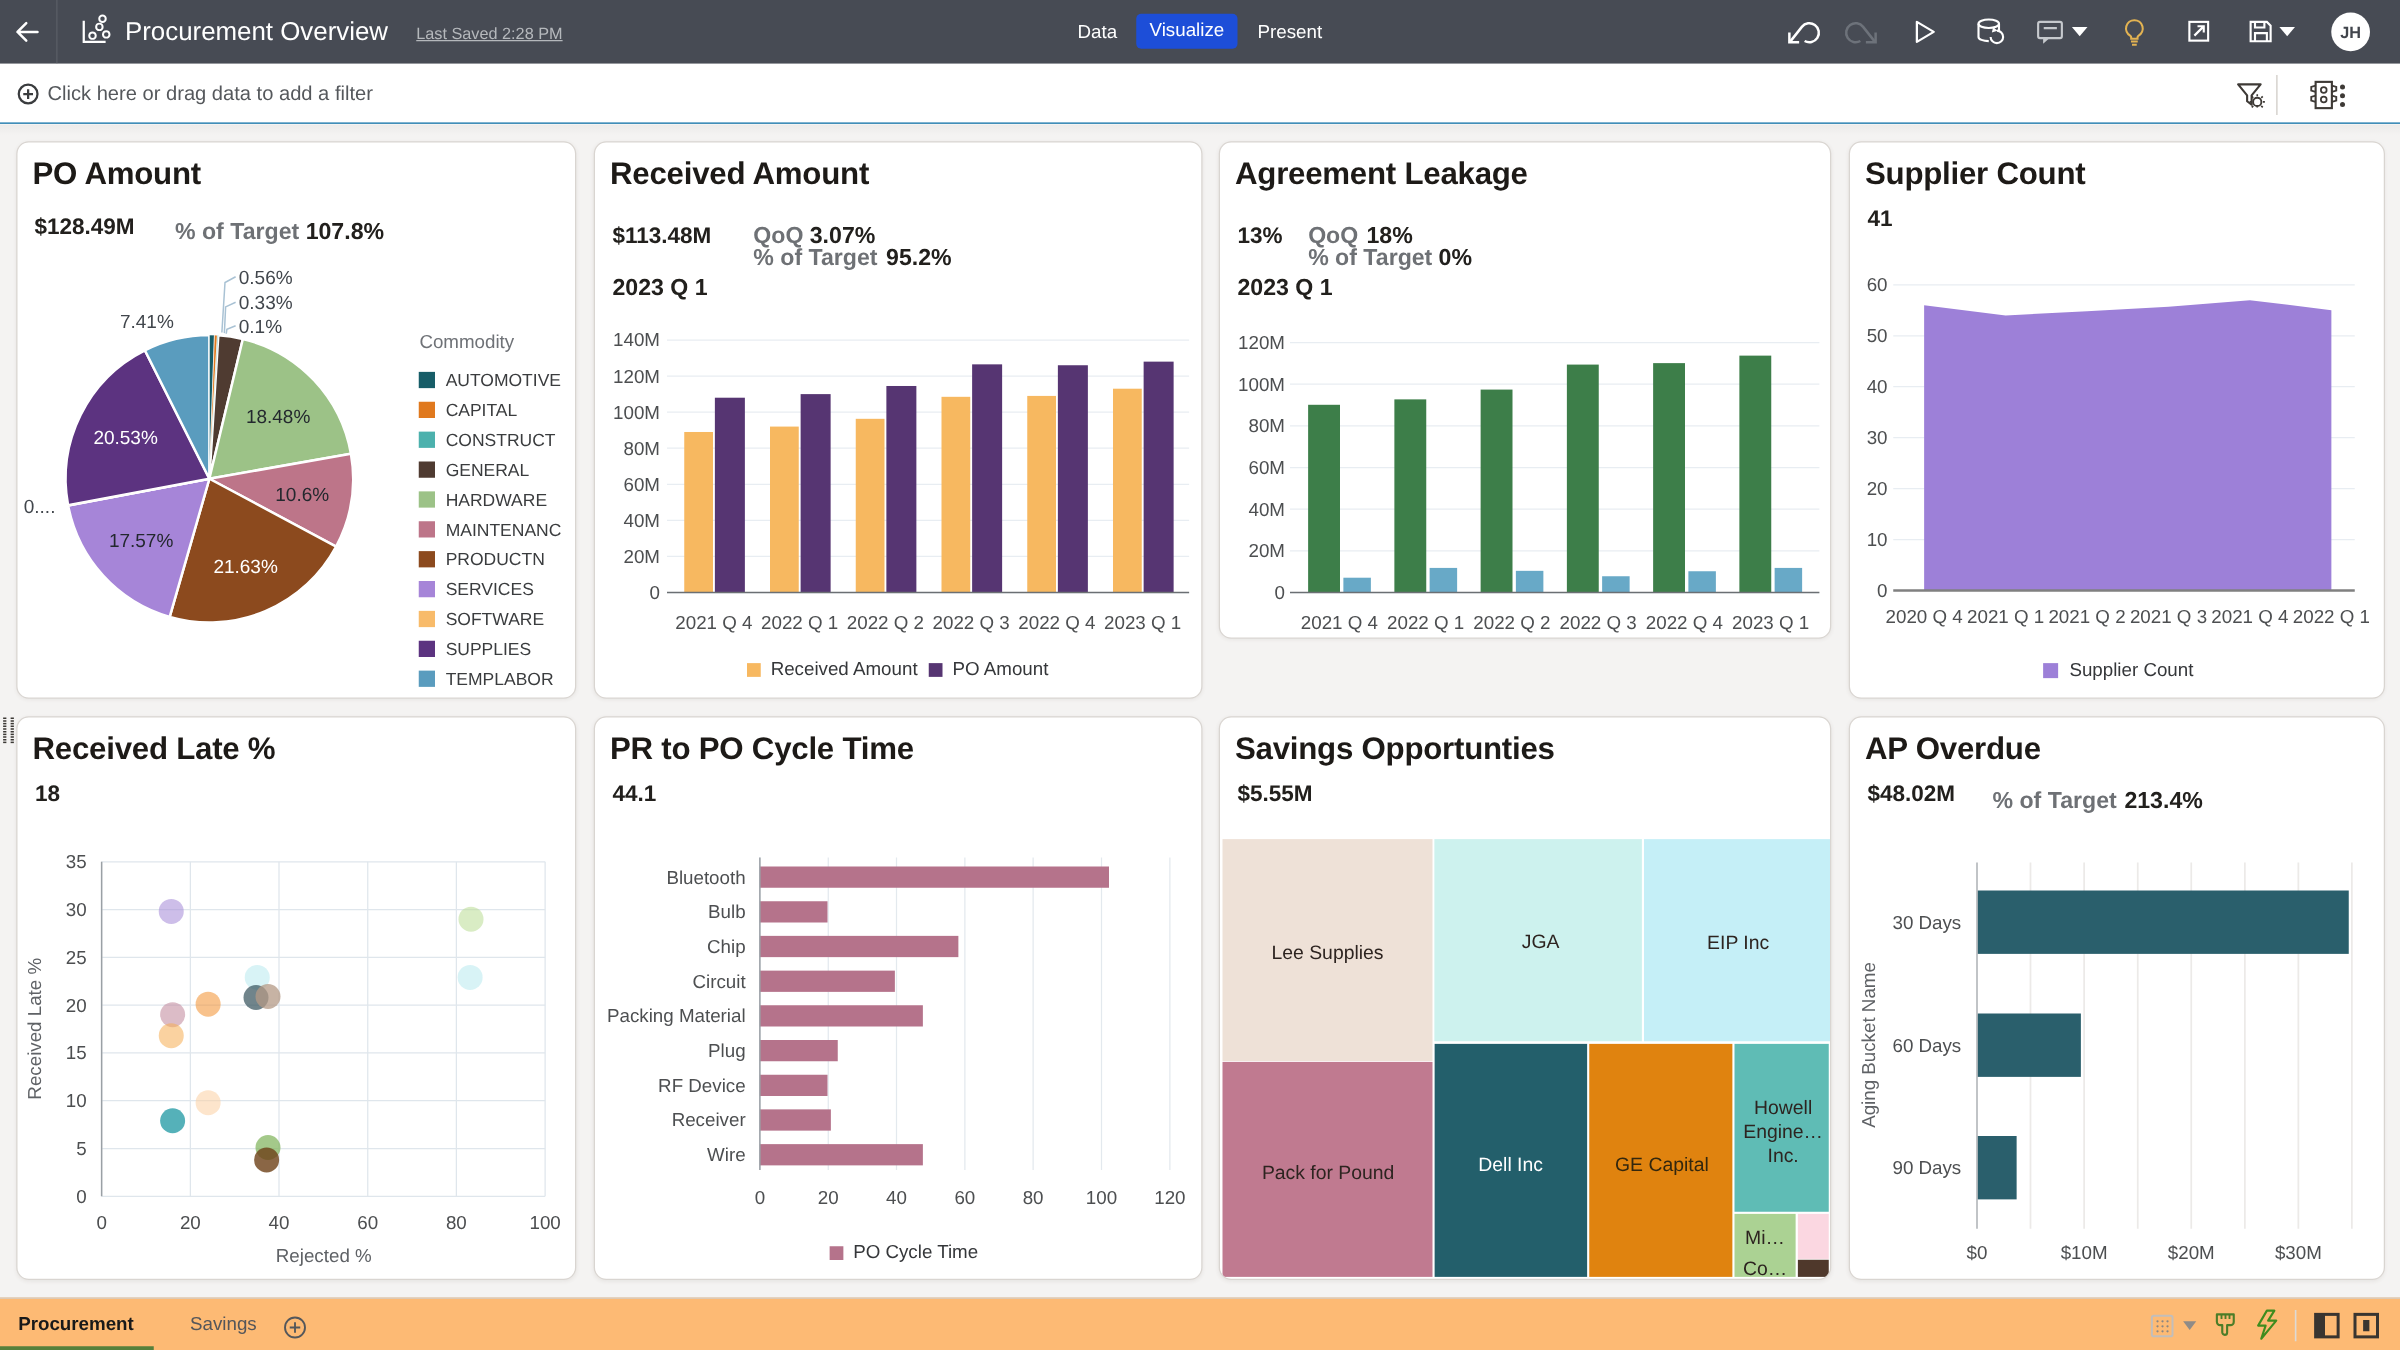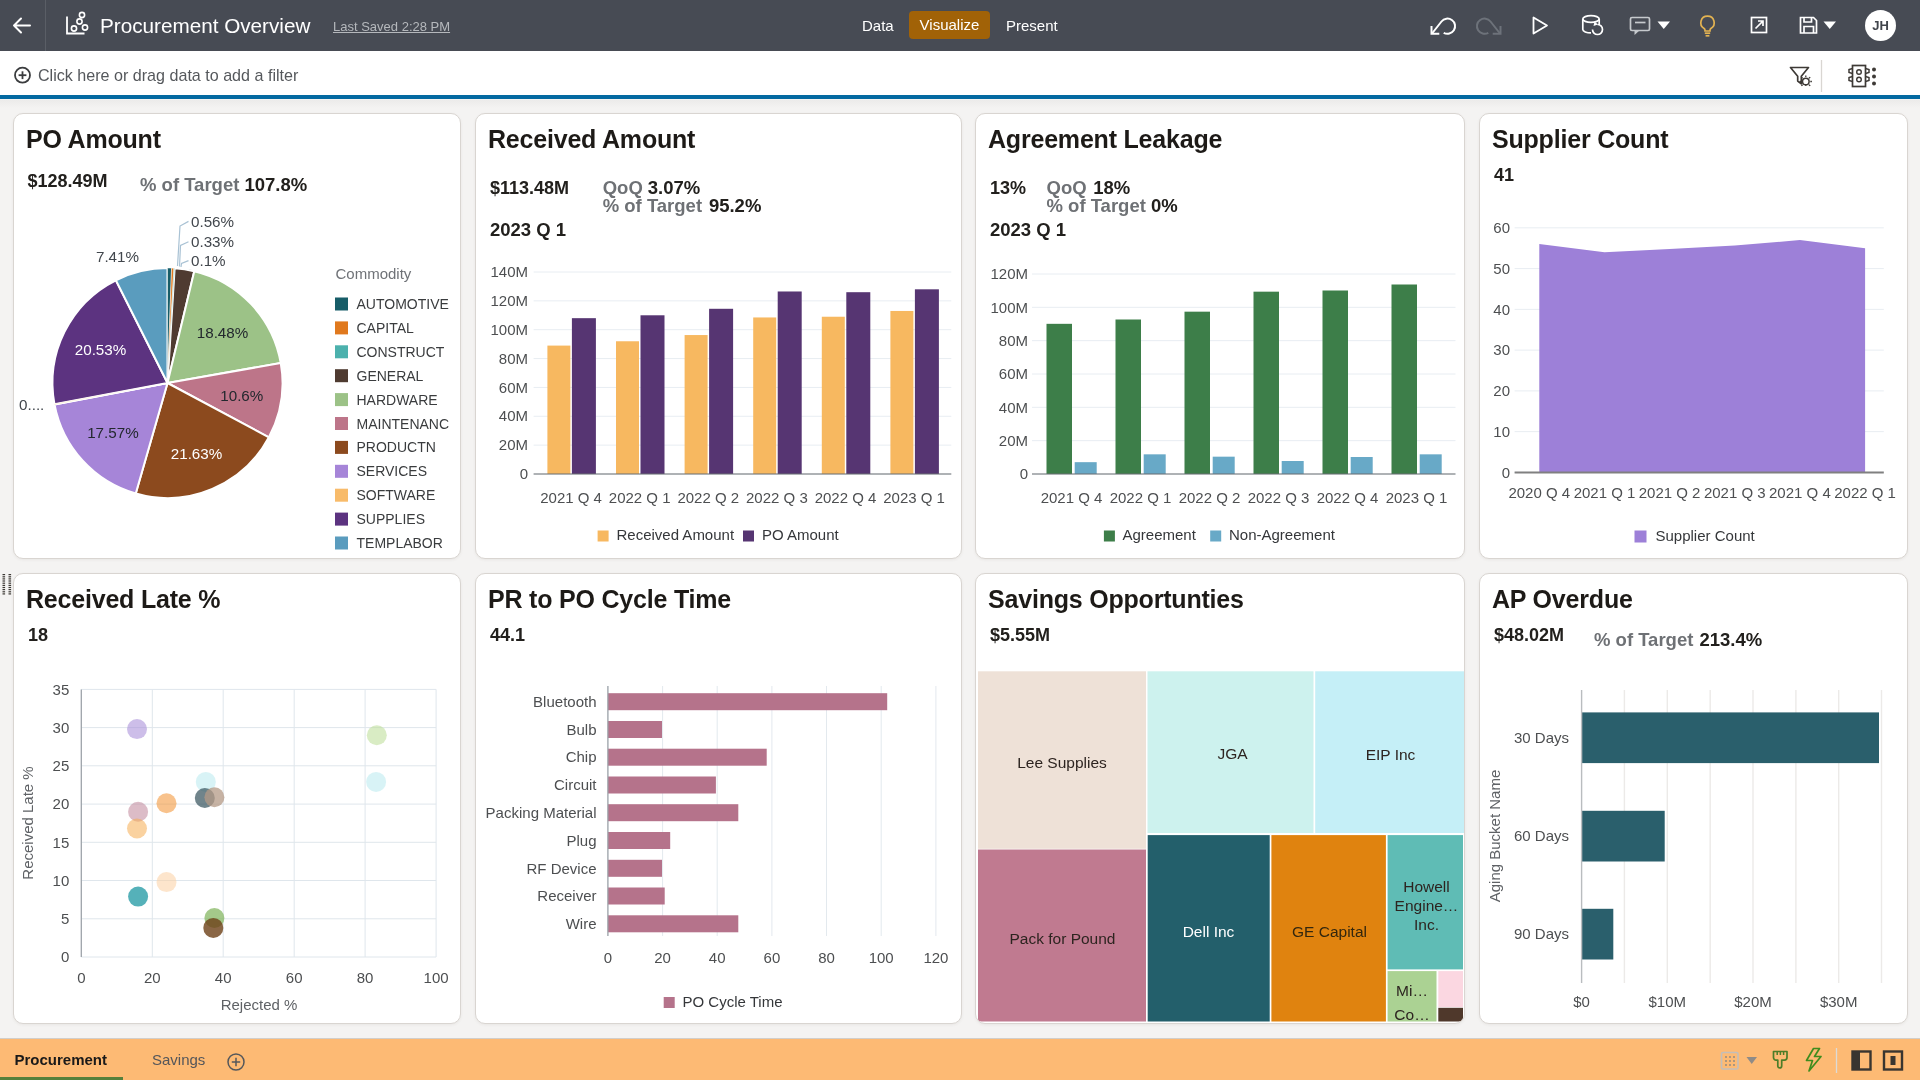--- a/index.html
+++ b/index.html
@@ -1,22 +1,22 @@
 <!DOCTYPE html>
 <html><head><meta charset="utf-8">
 <style>
 * { margin:0; padding:0; box-sizing:border-box; }
 html,body { width:1920px; height:1080px; overflow:hidden; font-family:"Liberation Sans",sans-serif; background:#f4f3f2; }
 .abs { position:absolute; }
 .topbar { position:absolute; left:0; top:0; width:1920px; height:51px; background:#474b54; }
 .topbar .tt { position:absolute; left:100px; top:13.5px; font-size:20.7px; color:#ffffff; }
 .topbar .ls { position:absolute; left:333px; top:19px; font-size:13px; color:#b5b8bc;text-decoration:underline; }
 .tab { position:absolute; top:0; height:51px; line-height:51px; font-size:15px; color:#ffffff; }
-.pill { position:absolute; left:909px; top:10.5px; width:81px; height:28px; background:#a16207; border-radius:4px; color:#fff; font-size:15px; text-align:center; line-height:28px; }
-.filterbar { position:absolute; left:0; top:51px; width:1920px; height:48px; background:#ffffff; border-bottom:4px solid #0369a1; }
+.pill { position:absolute; left:909px; top:10.5px; width:81px; height:28px; background:#1d4ed8; border-radius:4px; color:#fff; font-size:15px; text-align:center; line-height:28px; }
+.filterbar { position:absolute; left:0; top:51px; width:1920px; height:48px; background:#ffffff; border-bottom:1px solid #0369a1; }
 .filterbar .ft { position:absolute; left:38px; top:15.4px; font-size:16.1px; color:#55585c; }
 .card { position:absolute; background:#ffffff; border:1px solid #d9d5d1; border-radius:10px; overflow:hidden; box-shadow:0 1px 3px rgba(80,70,60,0.07); }
 .ct { position:absolute; left:12px; top:11px; font-size:25px; font-weight:bold; color:#1d1a17; letter-spacing:-0.2px; }
 .kv { font-size:18px; font-weight:bold; color:#22201d; }
 .kl { font-size:18.5px; font-weight:bold; color:#6e7175; }
 .ks { font-size:18.5px; font-weight:bold; color:#22201d; }
 .bottombar { position:absolute; left:0; top:1038px; width:1920px; height:42px; background:#fdba74; border-top:1px solid #d2cec9; }
 .bottombar .t1 { position:absolute; left:14.5px; top:12px; font-size:15px; font-weight:bold; color:#191919; }
 .bottombar .t2 { position:absolute; left:152px; top:12px; font-size:15px; color:#54565a; }
 .greenbar { position:absolute; left:0; top:1076.5px; width:123px; height:3.5px; background:#56803b; }
@@ -200,21 +200,21 @@
       <rect x="414.40" y="196.96" width="23" height="163.04" fill="#f7b860"></rect>
       <rect x="438.90" y="175.31" width="24" height="184.69" fill="#563572"></rect>
       <text x="438.10" y="389" class="ax" text-anchor="middle">2023 Q 1</text>
       <line x1="57.6" y1="360.0" x2="475.3" y2="360.0" stroke="#6b6f73" stroke-width="1.2"></line>
       <rect x="121.6" y="416.5" width="11" height="11" fill="#f7b860"></rect>
       <text x="140.5" y="426.3" class="lg">Received Amount</text>
       <rect x="267" y="416.5" width="11" height="11" fill="#563572"></rect>
       <text x="286" y="426.3" class="lg">PO Amount</text>
     </svg>
   </div>
-<div class="card" style="left:975px;top:113px;width:490px;height:446px">
+<div class="card" style="left:975px;top:113px;width:490px;height:398px">
     <div class="ct">Agreement Leakage</div>
 <span class="abs kv" style="left:14px;top:64.4px">13%</span>
 <span class="abs kl" style="left:70.5px;top:63.4px">QoQ</span>
     <span class="abs ks" style="left:117.2px;top:63.4px">18%</span>
 <span class="abs kl" style="left:70.5px;top:81.3px">% of Target</span>
     <span class="abs ks" style="left:174.9px;top:81.3px">0%</span>
 <span class="abs ks" style="left:14px;top:105.3px">2023 Q 1</span>
 <svg class="abs" style="left:0;top:0" width="490" height="446">
       <line x1="56" y1="360.00" x2="479.5" y2="360.00" stroke="#e8edf2" stroke-width="1"></line>
       <text x="52" y="365.20" class="ax" text-anchor="end">0</text>

